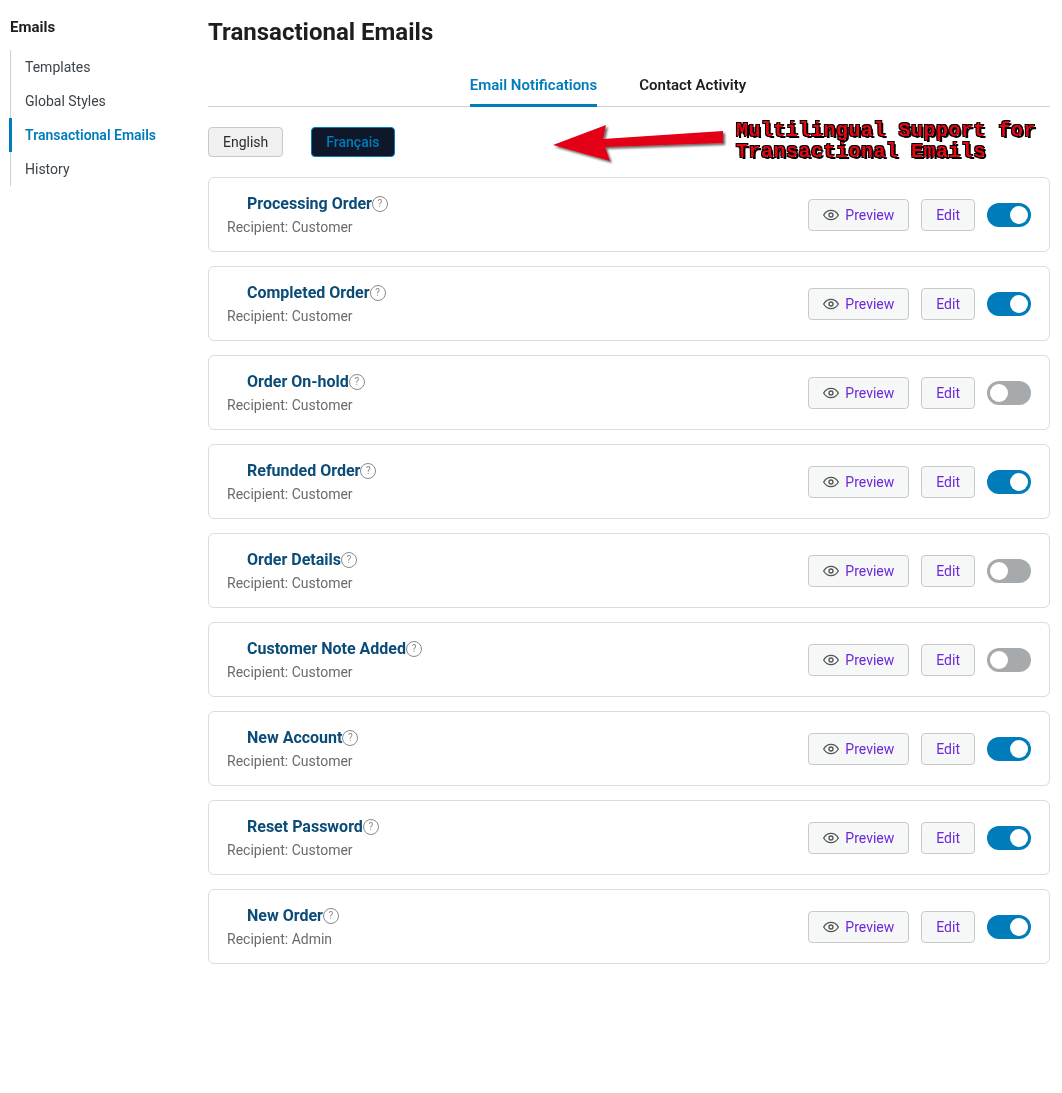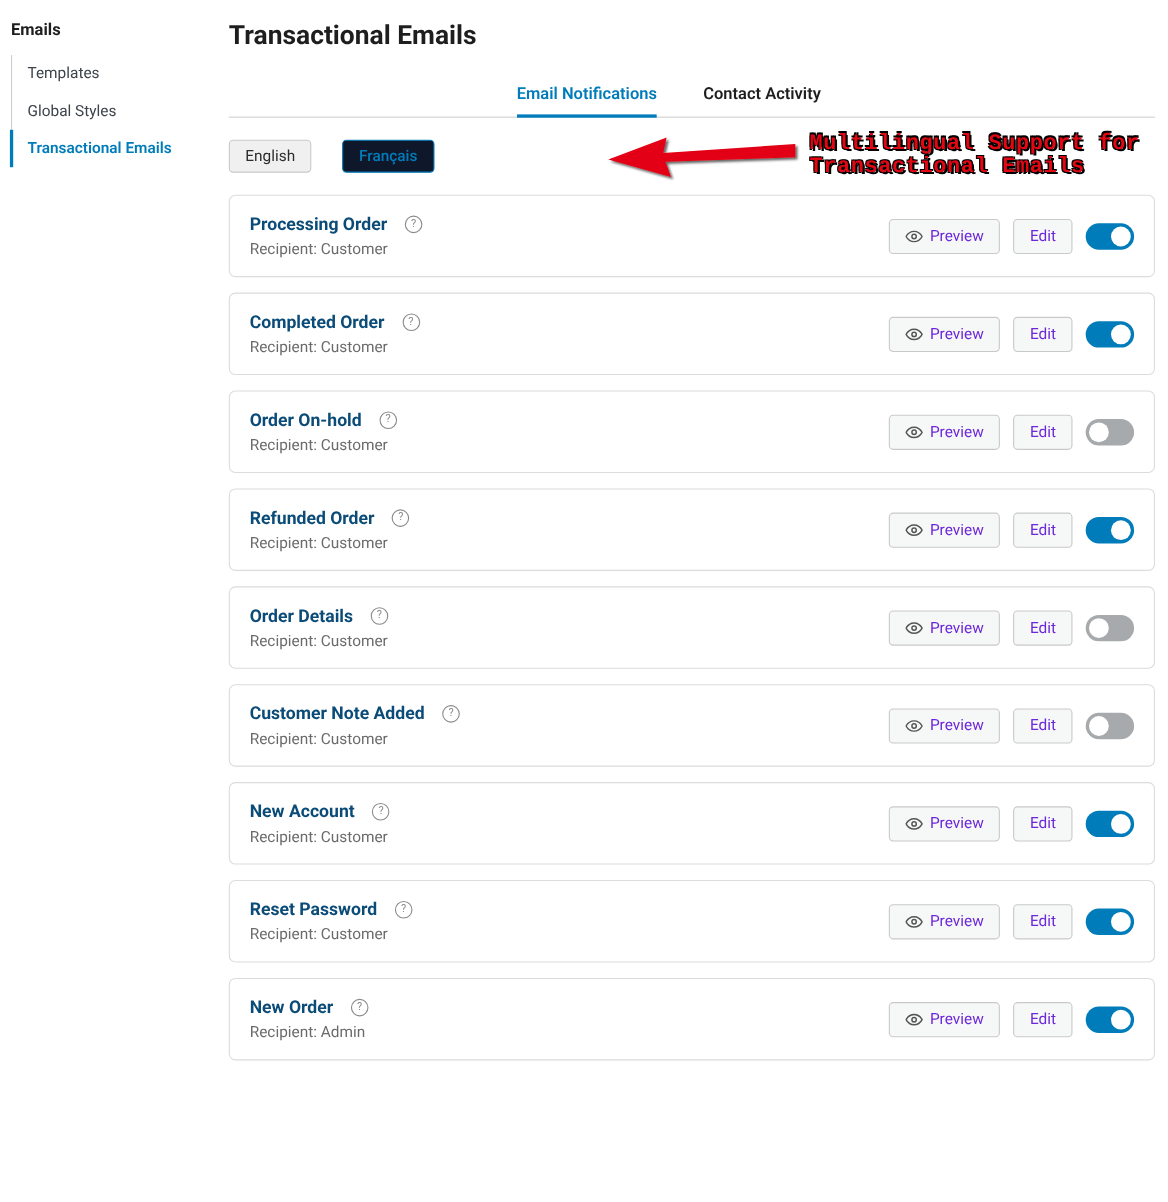--- a/index.html
+++ b/index.html
@@ -100,22 +100,23 @@
       justify-content: space-between;
       align-items: center;
     }
     .email-info { flex: 1; }
     .email-title {
       color: #0a4b78;
       font-size: 16px;
       font-weight: 700;
       display: inline-flex;
       align-items: center;
-      gap: 16px;
-      cursor: pointer;
+      gap: 0;
+      cursor: pointer;
+      margin-left: 20px;
     }
     .email-recipient {
       color: #6b6b6b;
       font-size: 14px;
       margin-top: 6px;
     }
     .help-icon {
       width: 16px; height: 16px;
       border: 1.2px solid #8a8a8a;
       border-radius: 50%;
@@ -184,20 +185,21 @@
 </head>
 <body>
 
 <div class="layout">
   <aside class="sidebar">
     <div class="sidebar-title">Emails</div>
     <nav class="sidebar-nav" id="sidebar-nav">
         <div class="sidebar-item">Templates</div>
         <div class="sidebar-item">Global Styles</div>
         <div class="sidebar-item active">Transactional Emails</div>
+        <div class="sidebar-item">History</div>
       </nav>
   </aside>
 
   <main class="main">
     <h1 class="page-title">Transactional Emails</h1>
 
     <div class="tabs" id="tabs">
         <div class="tab active">Email Notifications</div>
         <div class="tab">Contact Activity</div>
       </div>

